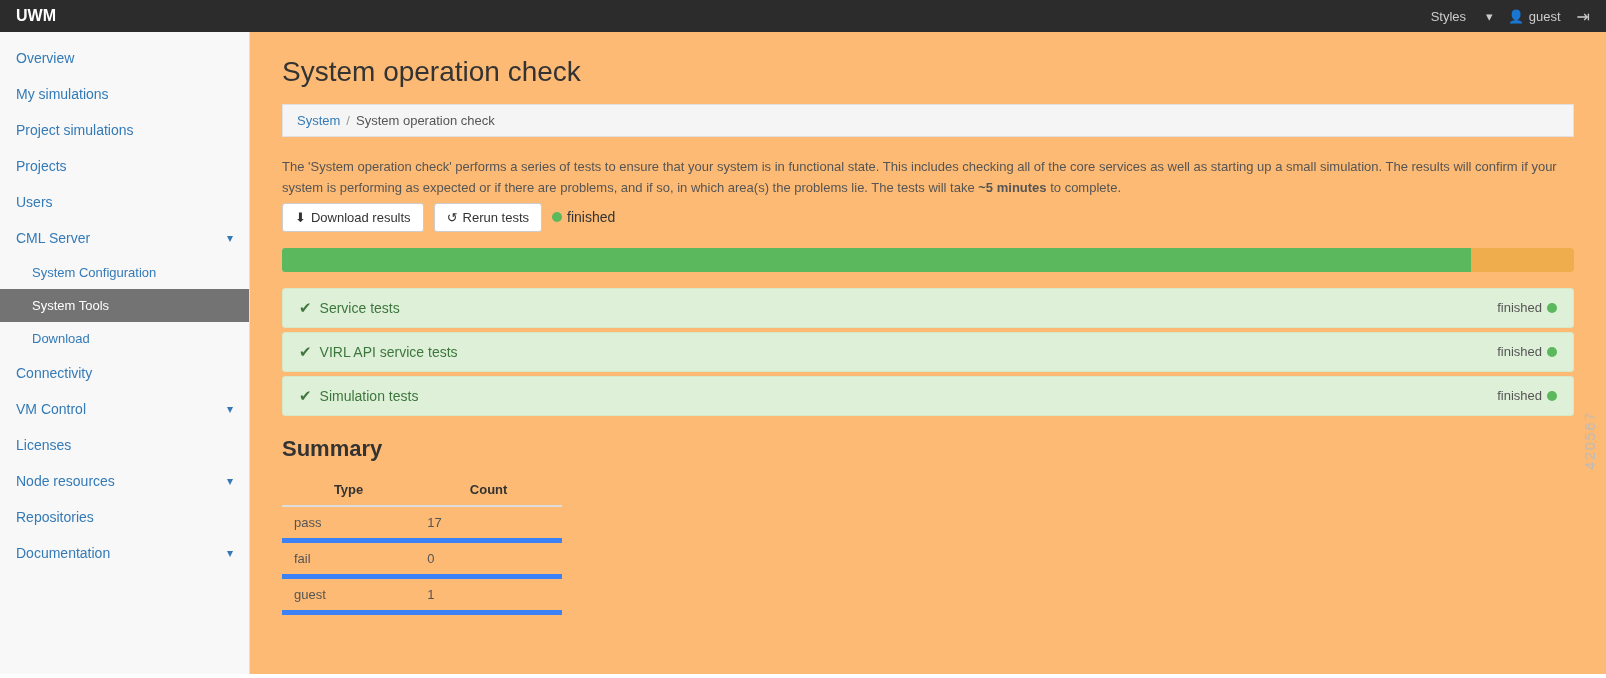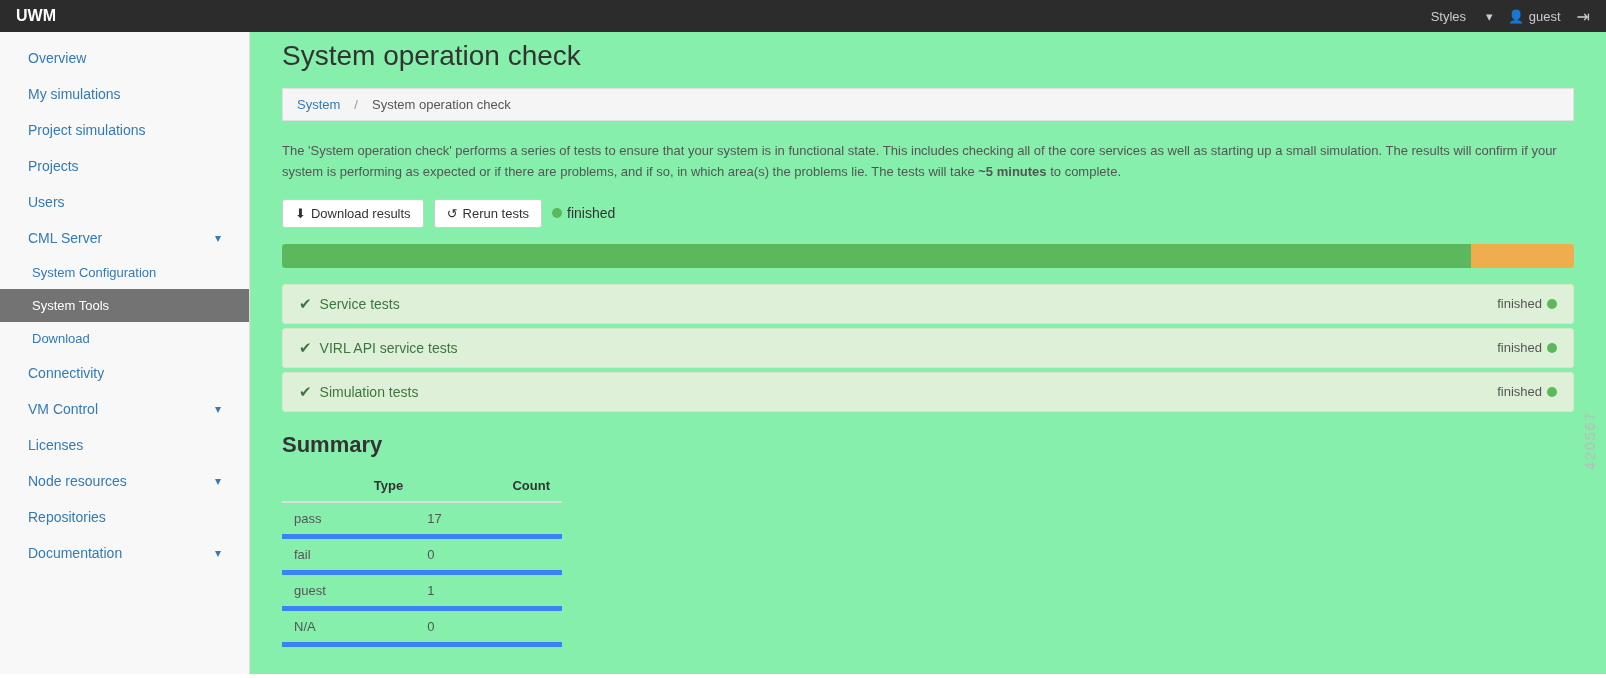--- a/index.html
+++ b/index.html
@@ -55,21 +55,21 @@
     
     .sidebar {
       width: 250px;
       background: #f8f8f8;
       border-right: 1px solid #e0e0e0;
       padding: 8px 0;
       flex-shrink: 0;
       overflow-y: auto;
     }
     .sidebar-item {
-      padding: 10px 28px;
+      padding: 10px 16px;
       cursor: pointer;
       color: #337ab7;
       font-size: 14px;
       display: flex;
       align-items: center;
       justify-content: space-between;
     }
     .sidebar-item.parent {
       font-weight: normal;
     }
@@ -81,53 +81,53 @@
     }
     .sidebar-sub-item.active {
       background: #737373;
       color: #fff;
     }
     .chevron { font-size: 12px; }
 
     
     .content {
       flex: 1;
-      padding: 8px 32px;
+      padding: 24px 32px;
       overflow-y: auto;
-      background: #86efac;
+      background: #fdba74;
     }
 
     .page-title {
       font-size: 28px;
       font-weight: 300;
       color: #333;
       margin-bottom: 16px;
     }
 
     
     .breadcrumb-bar {
       background: #f5f5f5;
       border: 1px solid #e0e0e0;
       padding: 8px 14px;
       margin-bottom: 20px;
       font-size: 13px;
       display: flex;
       align-items: center;
-      gap: 14px;
+      gap: 6px;
     }
     .breadcrumb-link { color: #337ab7; cursor: pointer; }
     .breadcrumb-sep { color: #999; }
     .breadcrumb-current { color: #555; }
 
     
     .description {
       font-size: 13px;
       color: #555;
       line-height: 1.6;
-      margin-bottom: 16px;
+      margin-bottom: 4px;
     }
     .description strong { font-weight: bold; }
 
     
     .btn-row {
       display: flex;
       align-items: center;
       gap: 10px;
       margin-bottom: 16px;
     }
@@ -214,21 +214,21 @@
       font-size: 22px;
       font-weight: 700;
       margin: 20px 0 12px 0;
       color: #333;
     }
     .summary-table {
       border-collapse: collapse;
       width: 280px;
     }
     .summary-table th {
-      text-align: right;
+      text-align: center;
       padding: 8px 12px;
       border-bottom: 2px solid #ddd;
       font-size: 13px;
       font-weight: bold;
       color: #333;
     }
     .summary-table td {
       padding: 8px 12px;
       border-bottom: 5px solid #3b82f6;
       font-size: 13px;
@@ -388,23 +388,19 @@
           <td>17</td>
         </tr>
         <tr>
           <td>fail</td>
           <td>0</td>
         </tr>
         <tr>
           <td>guest</td>
           <td>1</td>
         </tr>
-        <tr>
-          <td>N/A</td>
-          <td>0</td>
-        </tr>
       </tbody>
     </table>
 
   </div>
 </div>
 
 <div style="position:fixed; right:0; bottom:200px; writing-mode:vertical-rl; text-orientation:mixed; color:#bbb; font-size:14px; letter-spacing:2px; transform:rotate(180deg); padding:8px;">420567</div>
 
 </body></html>

